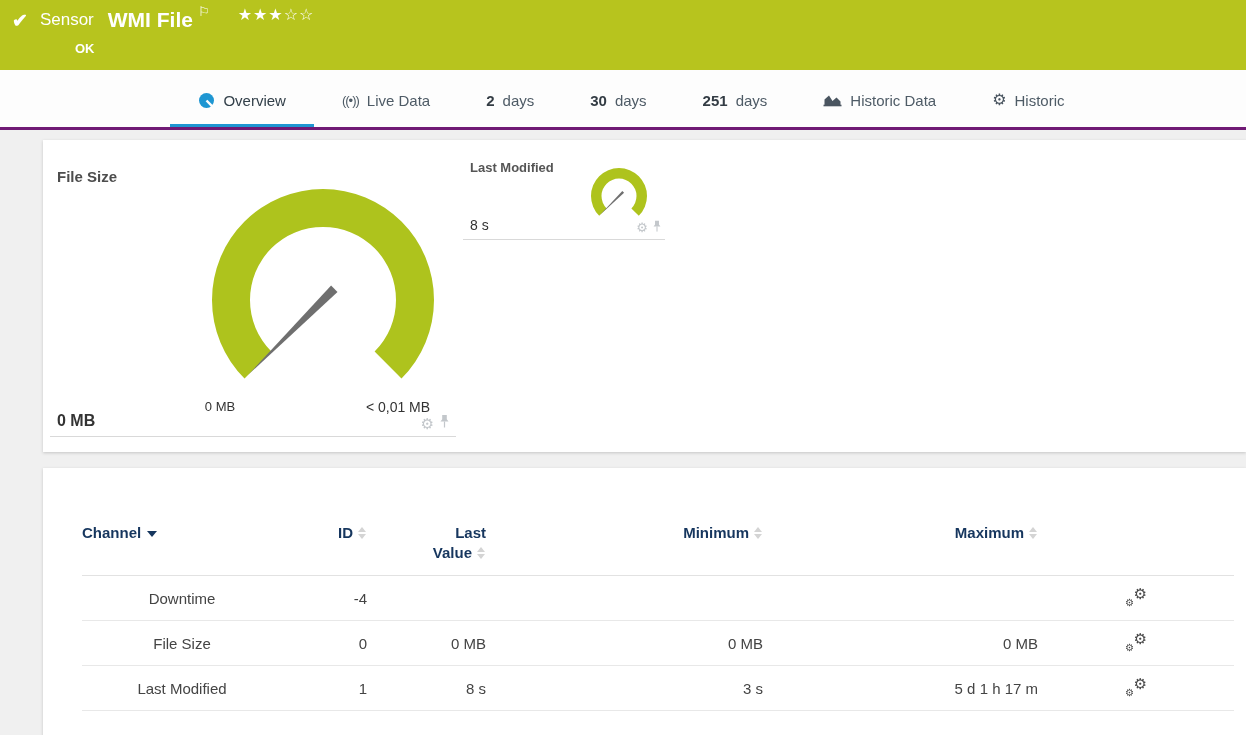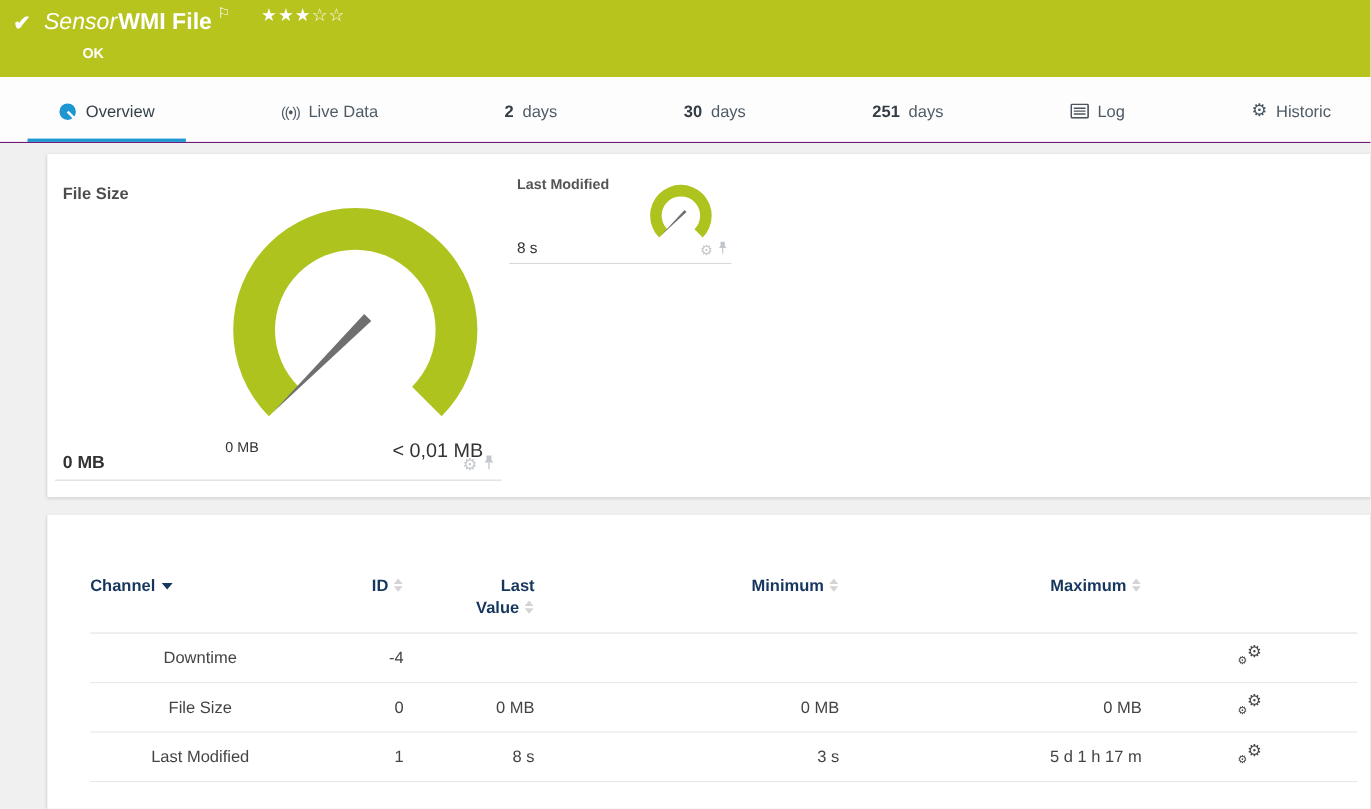--- a/index.html
+++ b/index.html
@@ -9,30 +9,30 @@
     font-family:"Liberation Sans", sans-serif;
     background:#f0f0f0; color:#444;
   }
 
   
   .sensor-header {
     height:70px; background:#b7c41e; color:#fff; position:relative;
   }
   .hdr-line1 { position:absolute; top:6px; left:12px; display:flex; align-items:flex-start; }
   .check-icon { font-size:19px; font-weight:bold; margin:3px 12px 0 0; }
-  .sensor-kind { font-style:italic; font-size:21px; line-height:28px; margin-right:1px; }
+  .sensor-kind { font-size:17px; line-height:28px; margin-right:14px; }
   .sensor-title { font-weight:bold; font-size:21px; line-height:28px; }
   .flag-icon { font-size:13px; margin-left:5px; position:relative; top:-2px; }
   .stars { margin-left:28px; font-size:16px; letter-spacing:1px; line-height:20px; position:relative; top:-1px; }
   .sensor-status { position:absolute; top:41px; left:75px; font-weight:bold; font-size:13px;text-align:center; }
 
   
   .tabbar {
-    height:60px; background:#fdfdfd; border-bottom:1px solid #701a75;
-    display:flex; align-items:stretch; justify-content:space-between;
+    height:60px; background:#fdfdfd; border-bottom:3px solid #701a75;
+    display:flex; align-items:stretch; justify-content:center;
     padding:8px 8px 0 25px;
   }
   .tab {
     display:flex; align-items:center; gap:8px; padding:0 28px 2px 28px;
     font-size:15px; color:#4e5b66; cursor:pointer;
     border-bottom:3px solid transparent; white-space:nowrap;
   }
   .tab.active { border-bottom-color:#1e96d2; color:#33404a; }
   .tab .num { font-weight:bold; color:#333c44; }
   .tab-icon { display:inline-flex; align-items:center; }
@@ -44,21 +44,21 @@
   .panel { background:#fff; box-shadow:0 1px 3px rgba(0,0,0,0.18); }
   .panel-gauges { height:312px; position:relative; margin-bottom:16px; }
 
   .block-filesize {
     position:absolute; left:7px; top:18px; width:406px; height:279px;
     border-bottom:1px solid #d9d9d9;
   }
   .block-title-lg { position:absolute; top:10px; left:7px; font-size:15px; font-weight:bold; color:#4d4d4d; }
   .gauge-big { position:absolute; left:158px; top:27px; }
   .gauge-min-label { position:absolute; left:120px; top:241px; width:100px; text-align:center; font-size:13px; color:#333; }
-  .gauge-max-label { position:absolute; left:288px; top:241px; width:120px; text-align:center; font-size:18px; color:#333; }
+  .gauge-max-label { position:absolute; left:288px; top:241px; width:120px; text-align:center; font-size:14px; color:#333; }
   .gauge-value-lg { position:absolute; left:7px; bottom:6px; font-size:16px; font-weight:bold; color:#333; }
   .block-icons { position:absolute; right:6px; bottom:4px; display:flex; align-items:center; gap:5px; color:#c3c7cb; }
   .block-icons .gear-small { font-size:15px; line-height:1; color:#c3c7cb; }
 
   .block-lastmod {
     position:absolute; left:420px; top:16px; width:202px; height:84px;
     border-bottom:1px solid #d9d9d9;
   }
   .block-title-sm { position:absolute; top:4px; left:7px; font-size:13px; font-weight:bold; color:#555; }
   .gauge-small { position:absolute; right:16px; top:10px; }
@@ -131,26 +131,26 @@
   <div class="tab">
     <span class="num">30</span>
     <span>days</span>
   </div>
   <div class="tab">
     <span class="num">251</span>
     <span>days</span>
   </div>
   <div class="tab">
     <span class="tab-icon">
-      <svg width="17" height="14" viewBox="0 0 17 14">
-        <rect x="0.8" y="0.8" width="15.4" height="12.4" rx="1" fill="none" stroke="#4a5560" stroke-width="1.5"></rect>
-        <path d="M3.2 4.4 H13.8 M3.2 7 H13.8 M3.2 9.6 H13.8" stroke="#4a5560" stroke-width="1.3"></path>
+      <svg width="19" height="15" viewBox="0 0 19 15">
+        <path d="M1.5 13 V6.5 L6 2.5 L9.5 8 L13.5 4.5 L17.5 8.5 V13 Z" fill="#4a5560"></path>
+        <path d="M0.5 12.5 H18.5" stroke="#4a5560" stroke-width="1.6"></path>
       </svg>
     </span>
-    <span>Log</span>
+    <span>Historic Data</span>
   </div>
   <div class="tab">
     <span class="tab-icon gear-glyph">⚙</span>
     <span>Historic</span>
   </div>
 </div>
 
 <div class="content">
 
   <div class="panel panel-gauges">

